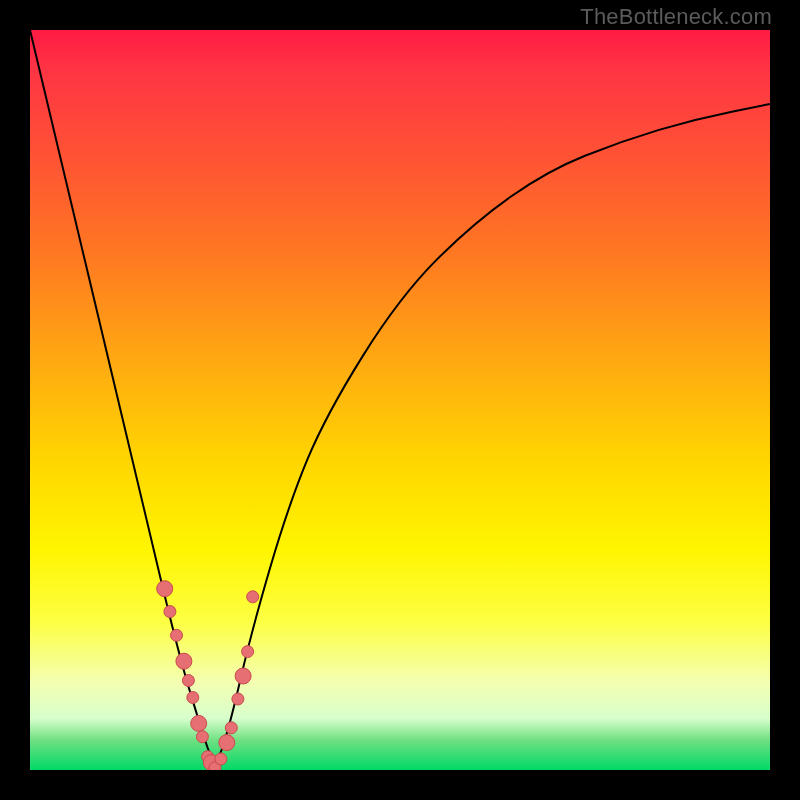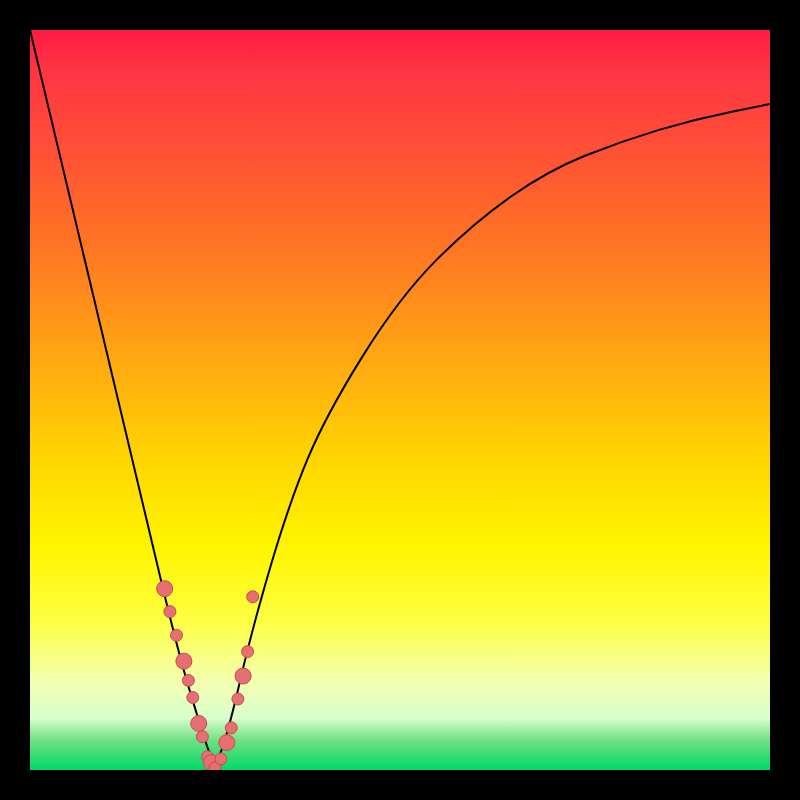--- a/index.html
+++ b/index.html
@@ -81,13 +81,14 @@
           <circle class="marker" cx="190.9" cy="728.9" r="6"></circle>
           <circle class="marker" cx="196.8" cy="712.6" r="8"></circle>
           <circle class="marker" cx="201.3" cy="697.8" r="6"></circle>
           <circle class="marker" cx="207.9" cy="669.0" r="6"></circle>
           <circle class="marker" cx="213.1" cy="646.0" r="8"></circle>
           <circle class="marker" cx="217.6" cy="621.6" r="6"></circle>
           <circle class="marker" cx="222.7" cy="566.8" r="6"></circle>
         </g>
     </svg>
   </div>
+  <div class="watermark">TheBottleneck.com</div>
 </div>
 
 </body></html>

